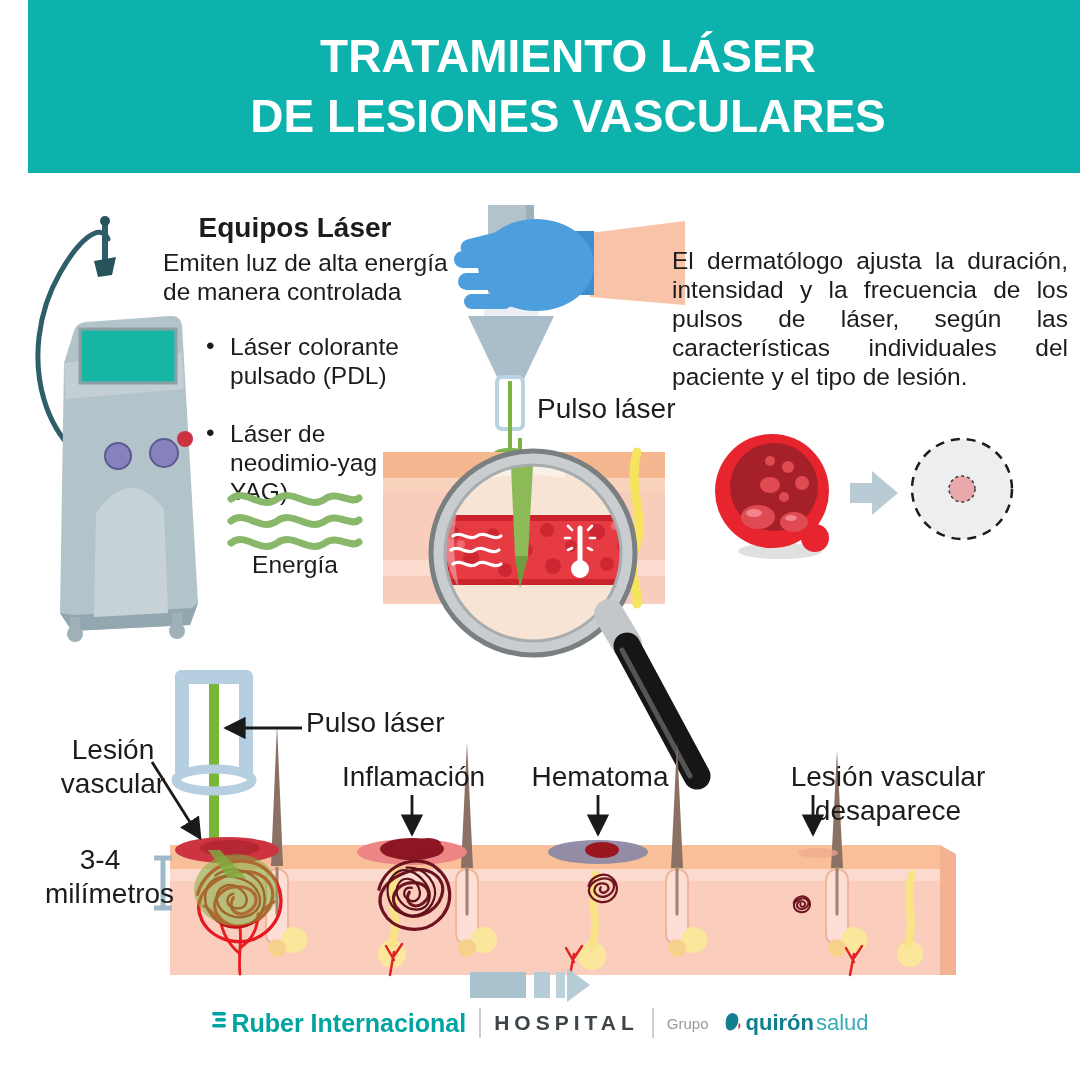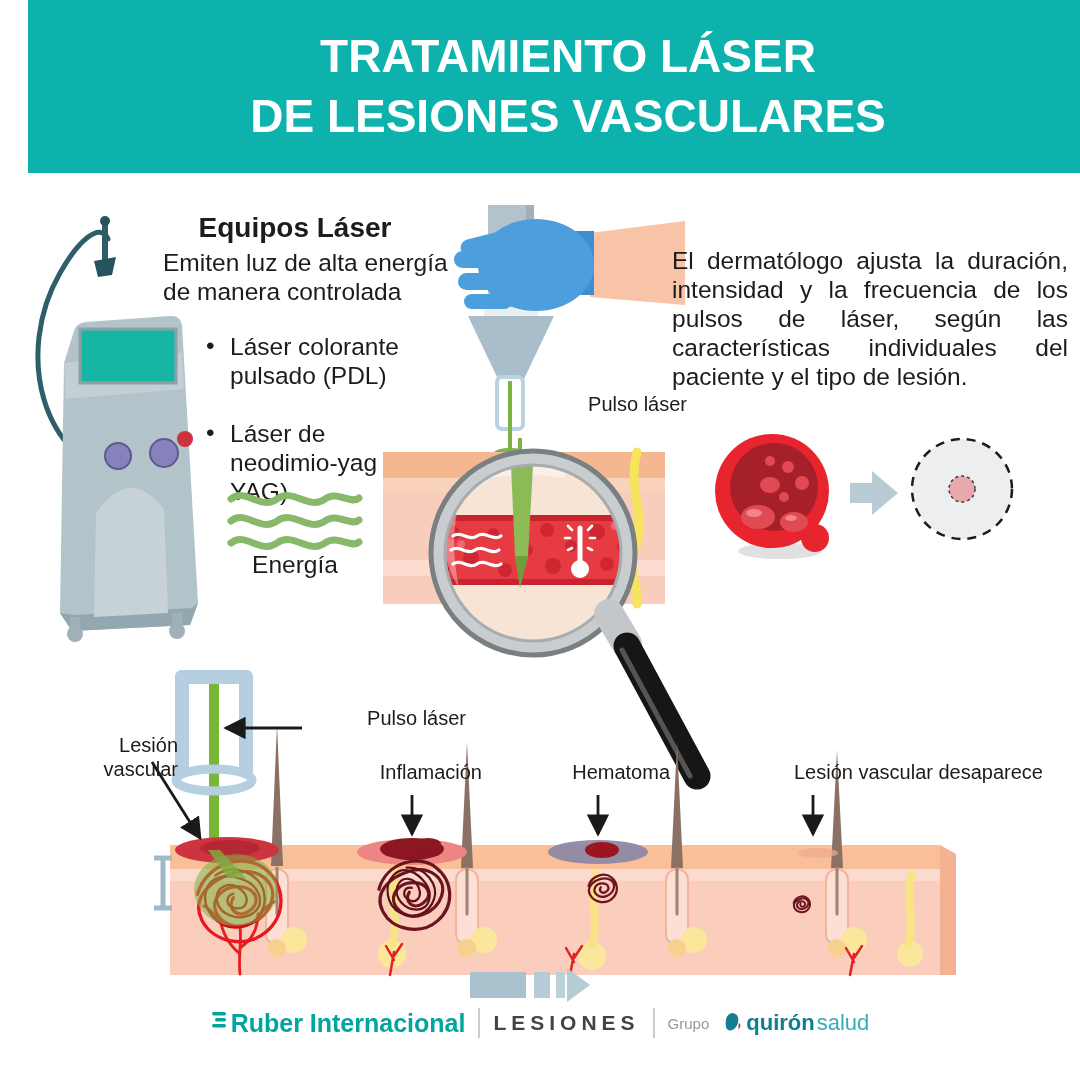--- a/index.html
+++ b/index.html
@@ -12,21 +12,21 @@
   .txt{font-size:24.5px;line-height:1.18;color:#1c1c1c;}
   .header{left:0;top:0;width:1080px;height:173px;background:#0cb2ab;
           display:flex;align-items:center;justify-content:center;margin-left:28px;}
   .header h1{margin:0;color:#ffffff;font-size:46px;font-weight:bold;
              text-align:center;line-height:1.3;white-space:pre-line;}
   .equip-title{left:150px;top:212px;width:290px;font-size:28px;font-weight:bold;}
   .equip-desc{left:163px;top:249px;width:300px;}
   .bullets{left:204px;top:333px;width:228px;}
   .bullets .li{position:relative;padding-left:26px;margin-bottom:29px;}
   .bullets .li::before{content:"•";position:absolute;left:2px;top:-1px;}
-  .label{font-size:20px;line-height:1.2;text-align:right;}
+  .label{font-size:28px;line-height:1.2;}
   .footer{left:0;top:1008px;width:1080px;display:flex;align-items:center;
           justify-content:center;gap:13px;}
   .ruber{display:flex;align-items:flex-start;gap:4px;color:#00a4a1;
          font-size:25px;font-weight:bold;}
   .fdiv{width:2px;height:30px;background:#c9ced0;font-size:0;}
   .hosp{color:#3d4549;font-size:21px;font-weight:bold;letter-spacing:5px;}
   .grupo{color:#95999c;font-size:15px;}
   .qs{display:flex;align-items:center;gap:2px;font-size:22px;}
   .qs .q1{color:#0f7e8e;font-weight:bold;}
   .qs .q2{color:#3aabb9;}
@@ -319,20 +319,22 @@
     <g stroke="#9fb9c6" stroke-width="5">
       <line x1="4" y1="196" x2="22" y2="196"></line>
         <line x1="13" y1="196" x2="13" y2="246"></line>
         <line x1="4" y1="246" x2="22" y2="246"></line>
     </g>
   </svg>
 
   <div class="abs label center pre" style="left:48px;top:733px;width:130px;">Lesión
 vascular</div>
   <div class="abs label" style="left:306px;top:706px;width:160px;">Pulso láser</div>
+  <div class="abs label center pre" style="left:45px;top:843px;width:110px;">3-4
+milímetros</div>
   <div class="abs label center" style="left:342px;top:760px;width:140px;">Inflamación</div>
   <div class="abs label center" style="left:530px;top:760px;width:140px;">Hematoma</div>
   <div class="abs label center" style="left:733px;top:760px;width:310px;">Lesión vascular desaparece</div>
 
   <svg class="abs" style="left:468px;top:968px;" width="122" height="34" viewBox="0 0 122 34">
     <rect x="2" y="4" width="56" height="26" fill="#a9c2cd"></rect>
     <rect x="66" y="4" width="16" height="26" fill="#b5cbd5"></rect>
     <rect x="88" y="4" width="9" height="26" fill="#bcd1da"></rect>
     <polygon points="99,0 99,34 122,17" fill="#b5cbd5"></polygon>
   </svg>
@@ -342,21 +344,21 @@
       <svg width="16" height="22" viewBox="0 0 16 22">
         <g fill="#00a4a1">
             <rect x="1" y="3" width="14" height="3.4" rx="1.7"></rect>
             <rect x="4" y="9" width="11" height="3.4" rx="1.7"></rect>
             <rect x="1" y="15" width="14" height="3.4" rx="1.7"></rect>
           </g>
       </svg>
       <span>Ruber Internacional</span>
     </div>
     <div class="fdiv"></div>
-    <div class="hosp">LESIONES</div>
+    <div class="hosp">HOSPITAL</div>
     <div class="fdiv"></div>
     <div class="grupo">Grupo</div>
     <div class="qs">
       <svg width="22" height="24" viewBox="0 0 22 24">
         <path d="M10,2 C17,2 18,10 14,16 C11,20 5,21 4,16 C3,10 4,3 10,2 Z" fill="#14808f"></path>
         <path d="M17,12 C19,13 19,17 16,18 C17,16 16,14 17,12 Z" fill="#c8333f"></path>
       </svg>
       <span class="q1">quirón</span>
       <span class="q2">salud</span>
     </div>

